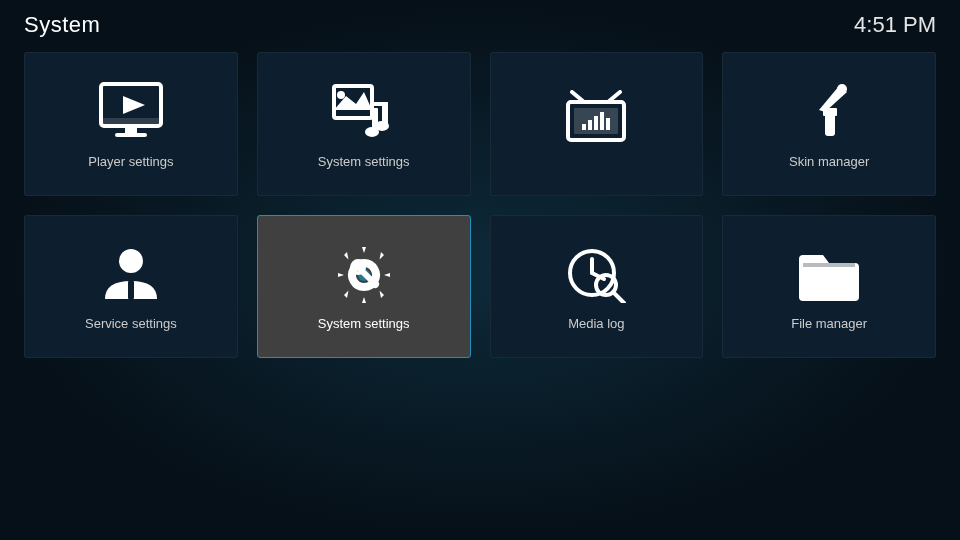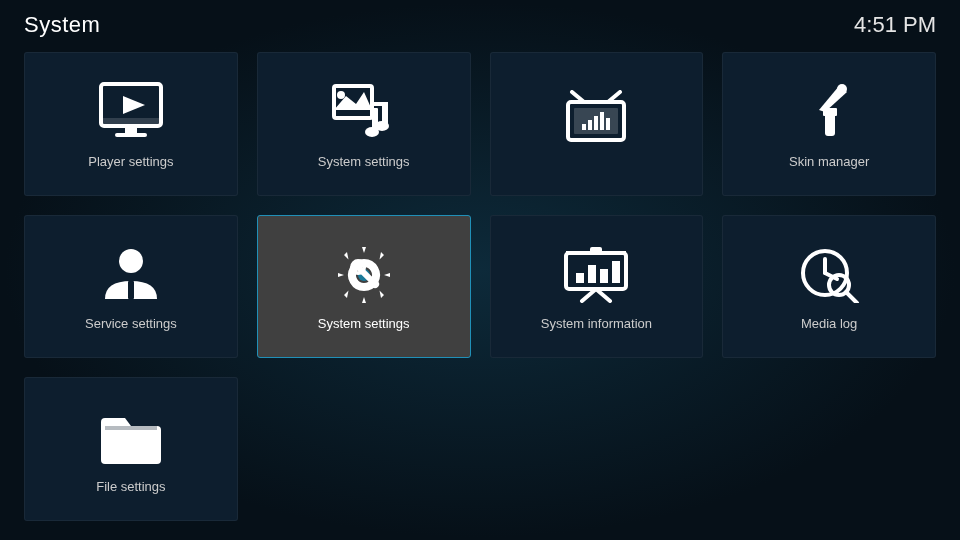--- a/index.html
+++ b/index.html
@@ -222,41 +222,20 @@
           <g transform="translate(38,32) rotate(-45)">
             <rect x="-3" y="-16" width="6" height="24" rx="2" fill="#fff"></rect>
             <circle cx="0" cy="-14" r="6" fill="none" stroke="#fff" stroke-width="4"></circle>
             <circle cx="0" cy="10" r="4" fill="#fff"></circle>
           </g>
         </svg>
       </div>
       <span class="item-label">System settings</span>
     </div>
 
-    <div class="grid-item">
-      <div class="icon-area">
-        <svg width="68" height="58" viewBox="0 0 68 58">
-
-          <rect x="4" y="8" width="60" height="36" rx="3" fill="none" stroke="#fff" stroke-width="4"></rect>
-
-          <line x1="34" y1="44" x2="20" y2="56" stroke="#fff" stroke-width="4" stroke-linecap="round"></line>
-          <line x1="34" y1="44" x2="48" y2="56" stroke="#fff" stroke-width="4" stroke-linecap="round"></line>
-
-          <rect x="14" y="28" width="8" height="10" fill="#fff"></rect>
-          <rect x="26" y="20" width="8" height="18" fill="#fff"></rect>
-          <rect x="38" y="24" width="8" height="14" fill="#fff"></rect>
-          <rect x="50" y="16" width="8" height="22" fill="#fff"></rect>
-
-          <line x1="4" y1="8" x2="64" y2="8" stroke="#fff" stroke-width="4"></line>
-
-          <rect x="28" y="2" width="12" height="6" rx="2" fill="#fff"></rect>
-        </svg>
-      </div>
-      <span class="item-label">System information</span>
-    </div>
 
     <div class="grid-item">
       <div class="icon-area">
         <svg width="68" height="58" viewBox="0 0 68 58">
 
           <circle cx="30" cy="28" r="22" fill="none" stroke="#fff" stroke-width="4"></circle>
 
           <line x1="30" y1="28" x2="30" y2="14" stroke="#fff" stroke-width="4" stroke-linecap="round"></line>
           <line x1="30" y1="28" x2="42" y2="34" stroke="#fff" stroke-width="4" stroke-linecap="round"></line>
 
@@ -271,19 +250,19 @@
       <div class="icon-area">
         <svg width="68" height="58" viewBox="0 0 68 58">
 
           <path d="M4,18 L4,52 Q4,56 8,56 L60,56 Q64,56 64,52 L64,22 Q64,18 60,18 Z" fill="#fff"></path>
 
           <path d="M4,18 L4,14 Q4,10 8,10 L28,10 L34,18 Z" fill="#fff"></path>
 
           <path d="M8,18 L60,18 L60,22 L8,22 Z" fill="#0d1e2e" opacity="0.3"></path>
         </svg>
       </div>
-      <span class="item-label">File settings</span>
+      <span class="item-label">File manager</span>
     </div>
 
     <div class="grid-item empty"></div>
 
   </div>
 </div>
 
 </body></html>

